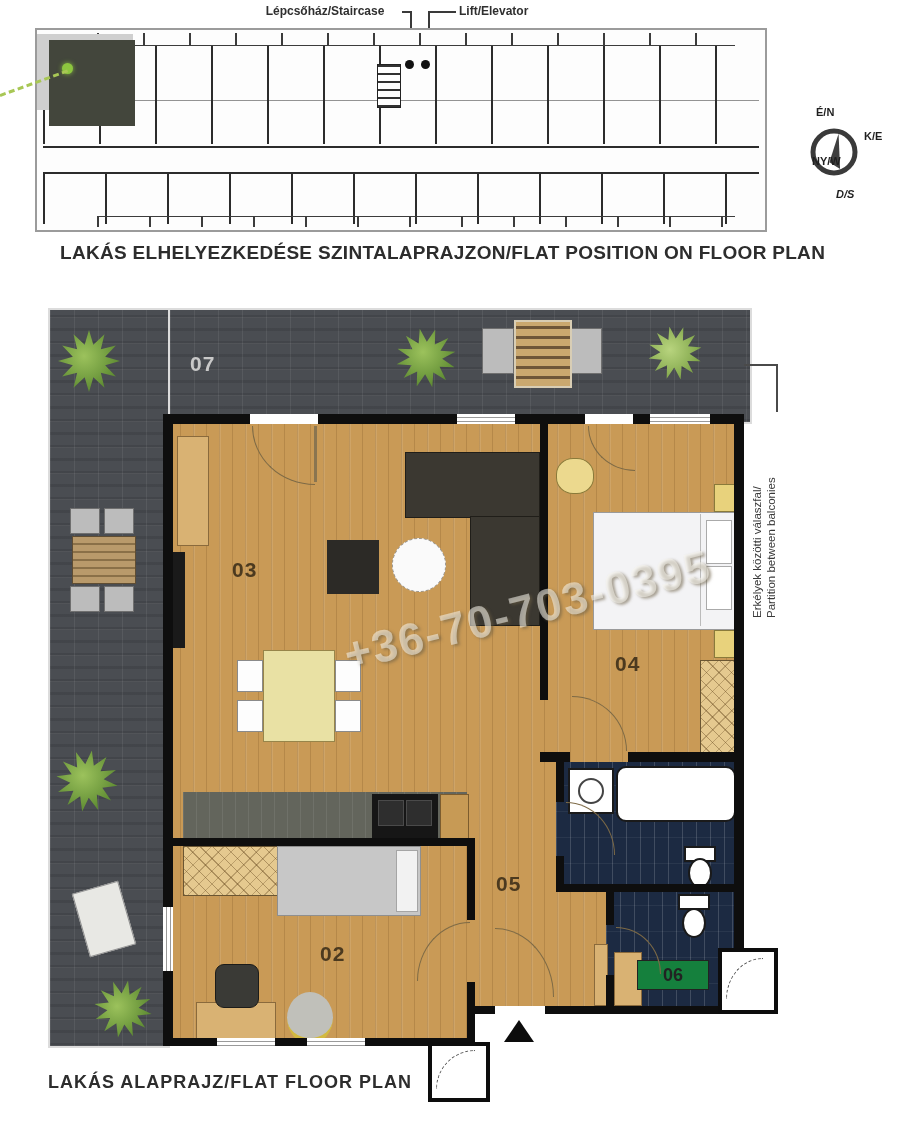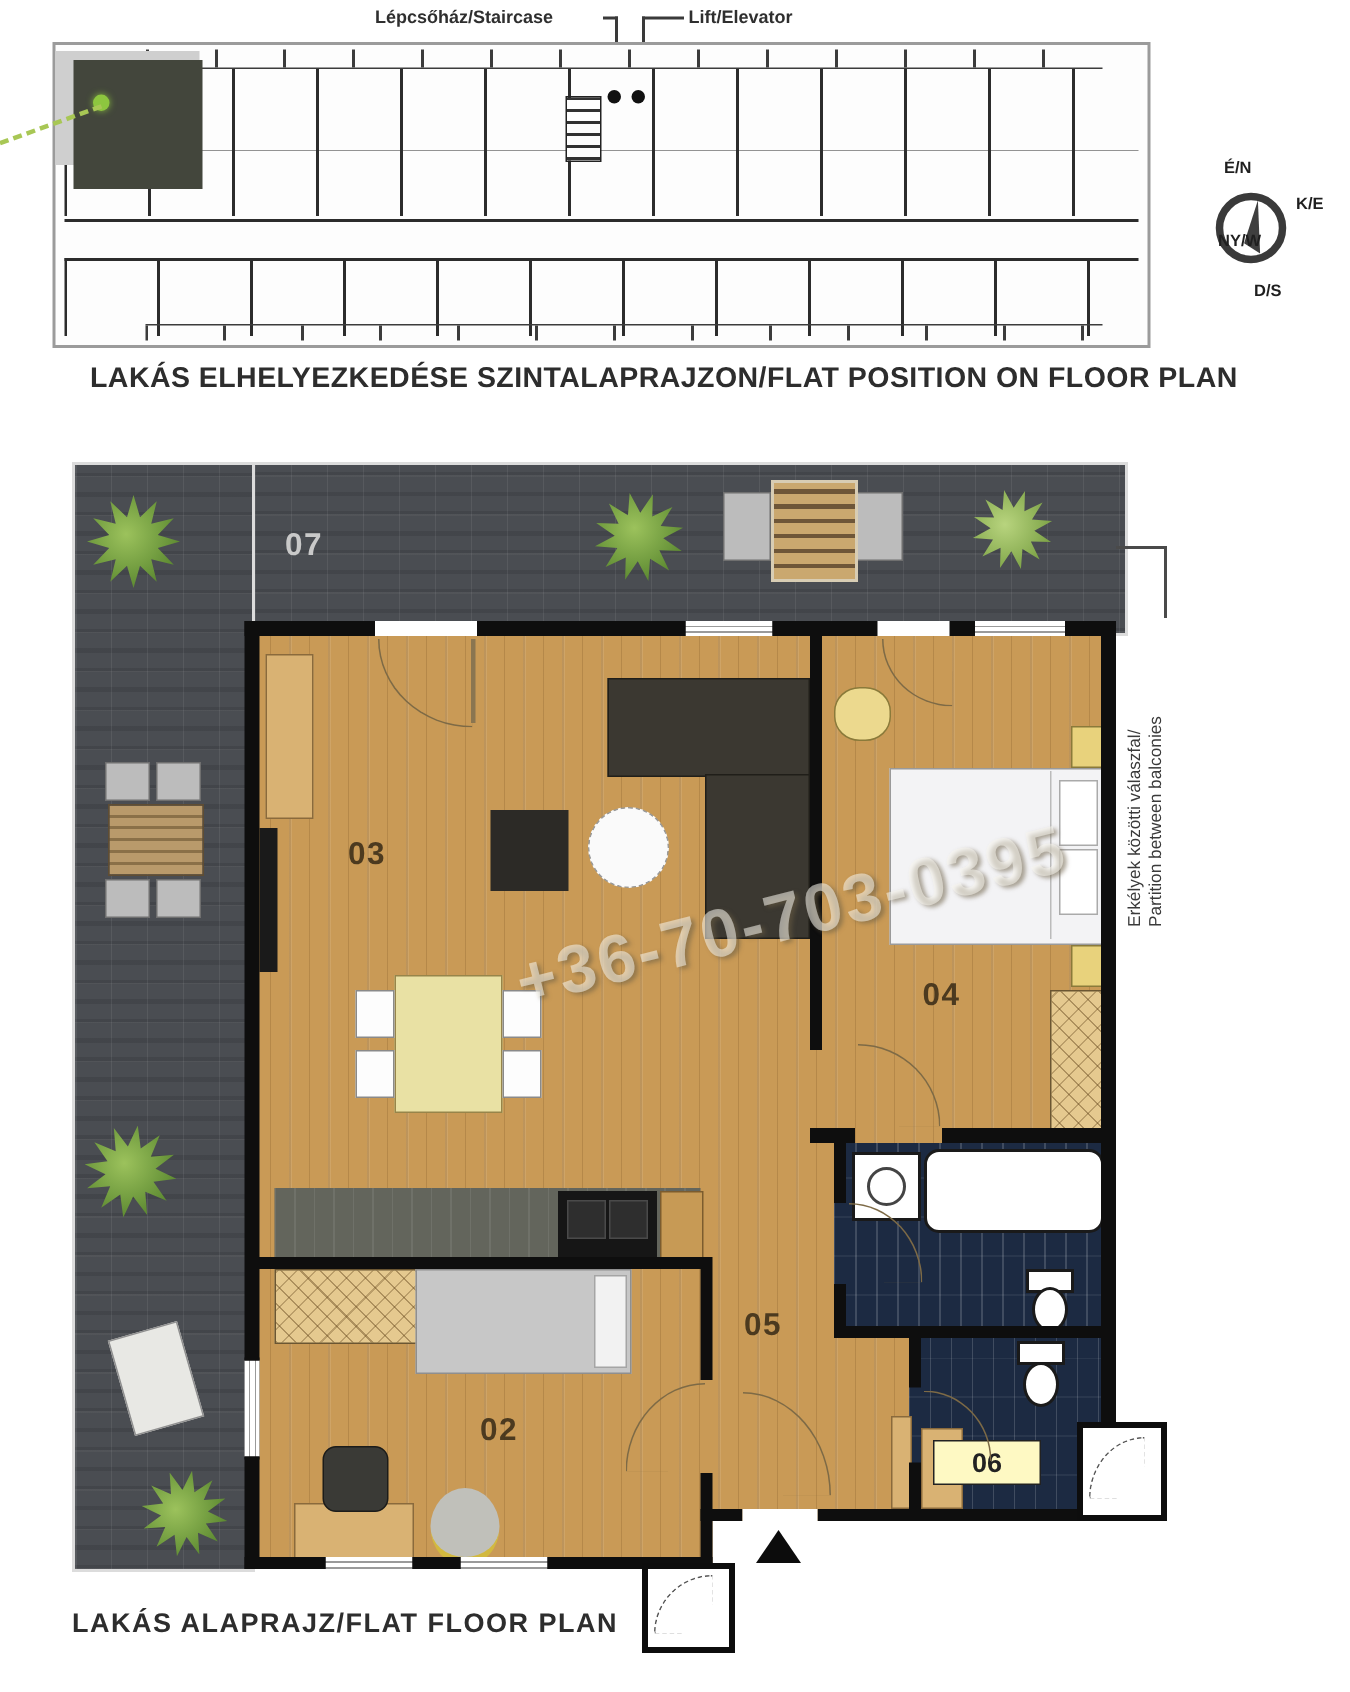--- a/index.html
+++ b/index.html
@@ -71,21 +71,21 @@
   .partition-note{font-size:11.5px;line-height:14px;color:#3a3a3a;white-space:nowrap;
     transform:rotate(-90deg);transform-origin:top left;}
   .tri-up{width:0;height:0;border-left:15px solid transparent;border-right:15px solid transparent;
     border-bottom:22px solid #0c0c0c;}
 </style>
 </head>
 <body>
 
 <div class="stage">
 
-  <div class="abs ov-label" style="left:250px;top:4px;width:150px;text-align:left;">Lépcsőház/Staircase</div>
+  <div class="abs ov-label" style="left:250px;top:4px;width:150px;text-align:center;">Lépcsőház/Staircase</div>
   <div class="abs leader" style="left:402px;top:11px;width:10px;height:2px;"></div>
   <div class="abs leader" style="left:410px;top:11px;width:2px;height:42px;"></div>
   <div class="abs ov-label" style="left:459px;top:4px;">Lift/Elevator</div>
   <div class="abs leader" style="left:428px;top:11px;width:28px;height:2px;"></div>
   <div class="abs leader" style="left:428px;top:11px;width:2px;height:38px;"></div>
 
   <div class="abs bldg">
     <div class="abs bldg-balc-top"></div>
     <div class="abs bldg-units-top"></div>
     <div class="abs bldg-corridor"></div>
@@ -102,21 +102,21 @@
 
   <div class="abs" style="left:804px;top:122px;width:60px;height:60px;">
     <svg width="60" height="60" viewBox="-30 -30 60 60">
       <circle r="21" fill="#ffffff" stroke="#3a3a3a" stroke-width="5"></circle>
       <polygon points="0,-19 10,15 -2,11" fill="#3f3f3f" transform="rotate(14)"></polygon>
     </svg>
   </div>
   <div class="abs compass-dir" style="left:816px;top:106px;">É/N</div>
   <div class="abs compass-dir" style="left:864px;top:130px;">K/E</div>
   <div class="abs compass-dir" style="left:776px;top:155px;margin-left:36px;">NY/W</div>
-  <div class="abs compass-dir" style="left:836px;top:188px;">D/S</div>
+  <div class="abs compass-dir" style="left:836px;top:188px;font-style:italic;">D/S</div>
 
   <div class="abs caption" style="left:60px;top:242px;font-size:19px;letter-spacing:.3px;">LAKÁS ELHELYEZKEDÉSE SZINTALAPRAJZON/FLAT POSITION ON FLOOR PLAN</div>
 
   <div class="abs terrace" style="left:48px;top:308px;width:700px;height:112px;"></div>
   <div class="abs terrace" style="left:48px;top:308px;width:118px;height:736px;"></div>
   <div class="abs room-num on-terrace" style="left:190px;top:352px;">07</div>
 
   <div class="abs plant" style="left:58px;top:330px;width:62px;height:62px;"></div>
   <div class="abs plant" style="left:396px;top:328px;width:60px;height:60px;transform:rotate(18deg);"></div>
   <div class="abs plant light" style="left:648px;top:326px;width:54px;height:54px;transform:rotate(-12deg);"></div>
@@ -173,21 +173,21 @@
 
   <div class="abs white-fix" style="left:568px;top:768px;width:42px;height:42px;"></div>
   <div class="abs" style="left:578px;top:778px;width:22px;height:22px;border:2px solid #444;border-radius:50%;background:#fff;"></div>
   <div class="abs white-fix" style="left:616px;top:766px;width:116px;height:52px;border-radius:10px;"></div>
   <div class="abs white-fix" style="left:684px;top:846px;width:28px;height:12px;"></div>
   <div class="abs white-fix" style="left:688px;top:858px;width:20px;height:26px;border-radius:50%;"></div>
 
   <div class="abs" style="left:614px;top:952px;width:26px;height:52px;background:#d9b273;border:1px solid #8a6a3c;"></div>
   <div class="abs white-fix" style="left:678px;top:894px;width:28px;height:12px;"></div>
   <div class="abs white-fix" style="left:682px;top:908px;width:20px;height:26px;border-radius:50%;"></div>
-  <div class="abs" style="left:622px;top:960px;width:70px;height:28px;background:#fef9c3;border:1.5px solid #222;
+  <div class="abs" style="left:637px;top:960px;width:70px;height:28px;background:#15803d;border:1.5px solid #222;
        display:flex;align-items:center;justify-content:center;font-size:18px;font-weight:bold;color:#222;">06</div>
 
   <div class="abs hatch" style="left:183px;top:846px;width:94px;height:48px;"></div>
   <div class="abs" style="left:277px;top:846px;width:142px;height:68px;background:#c7c7c7;border:1.5px solid #8f8f8f;"></div>
   <div class="abs" style="left:396px;top:850px;width:20px;height:60px;background:#f2f2f2;border:1px solid #a5a5a5;"></div>
   <div class="abs" style="left:196px;top:1002px;width:78px;height:36px;background:#d9b273;border:1px solid #8a6a3c;"></div>
   <div class="abs" style="left:215px;top:964px;width:42px;height:42px;background:#3a3a36;border-radius:9px;border:1px solid #1c1c1a;"></div>
   <div class="abs" style="left:287px;top:992px;width:46px;height:46px;border-radius:50%;background:#c0c0ba;border-bottom:6px solid #d2b93f;"></div>
   <div class="abs room-num" style="left:320px;top:942px;">02</div>
 

